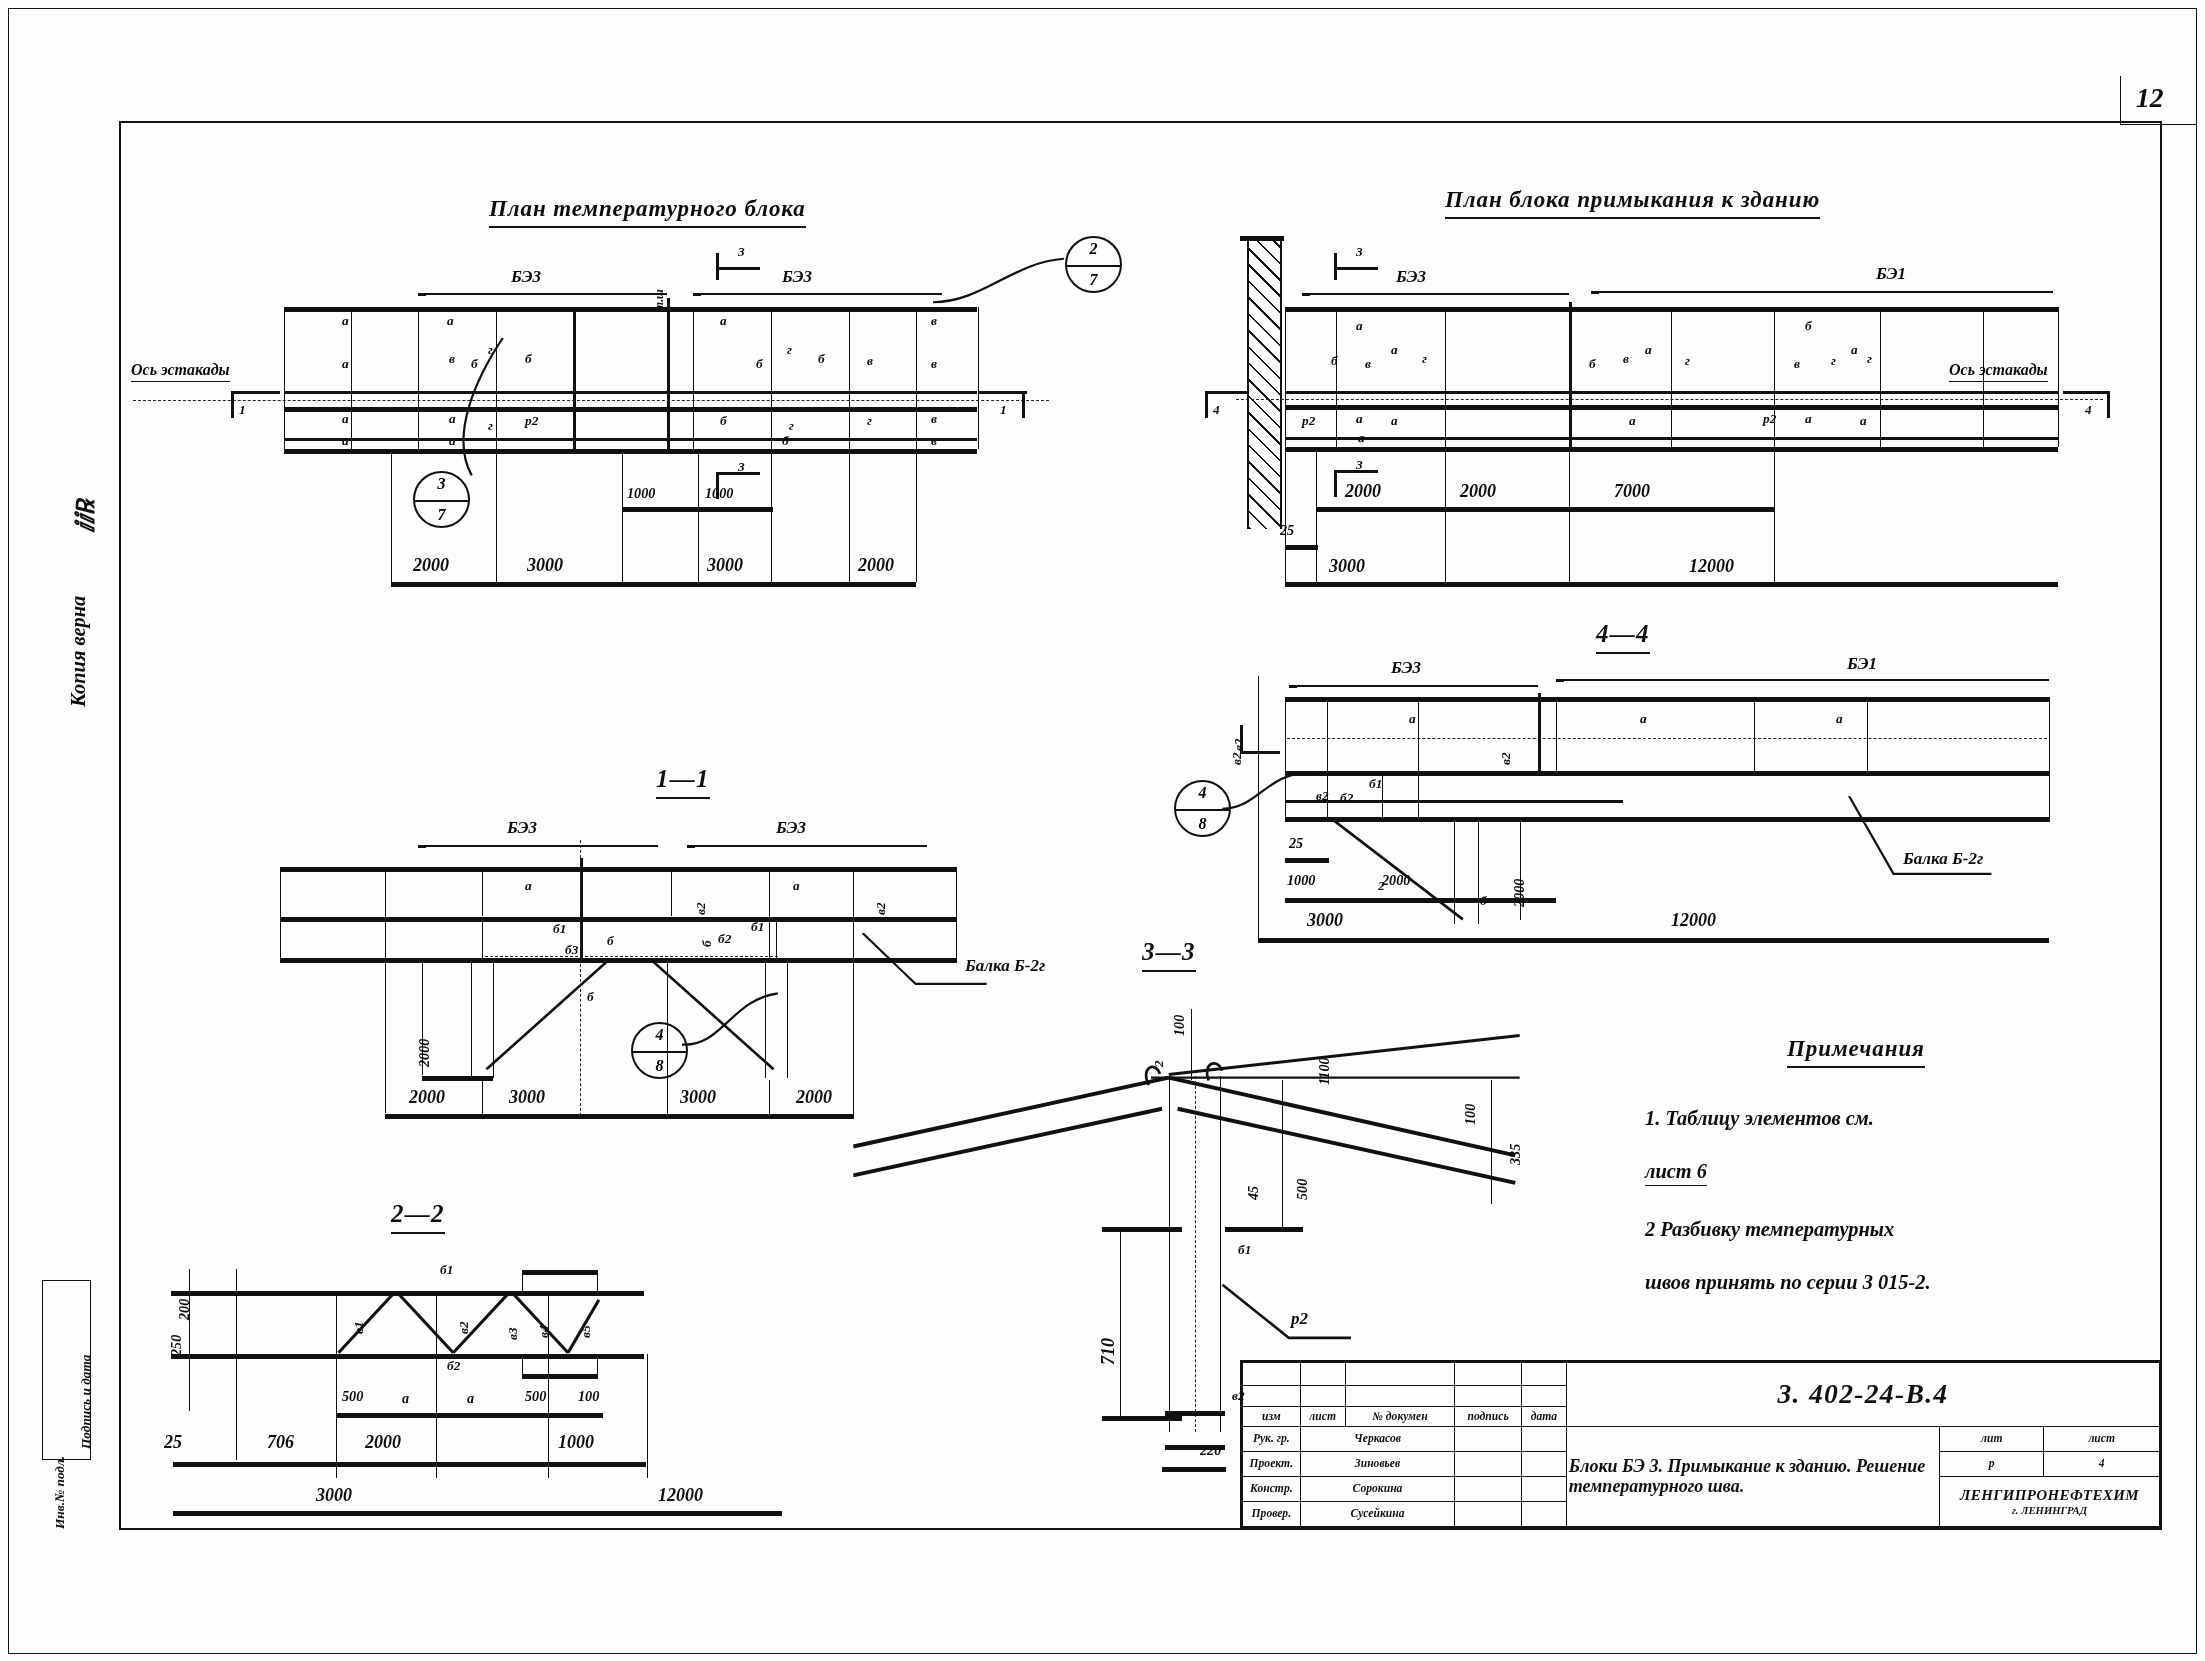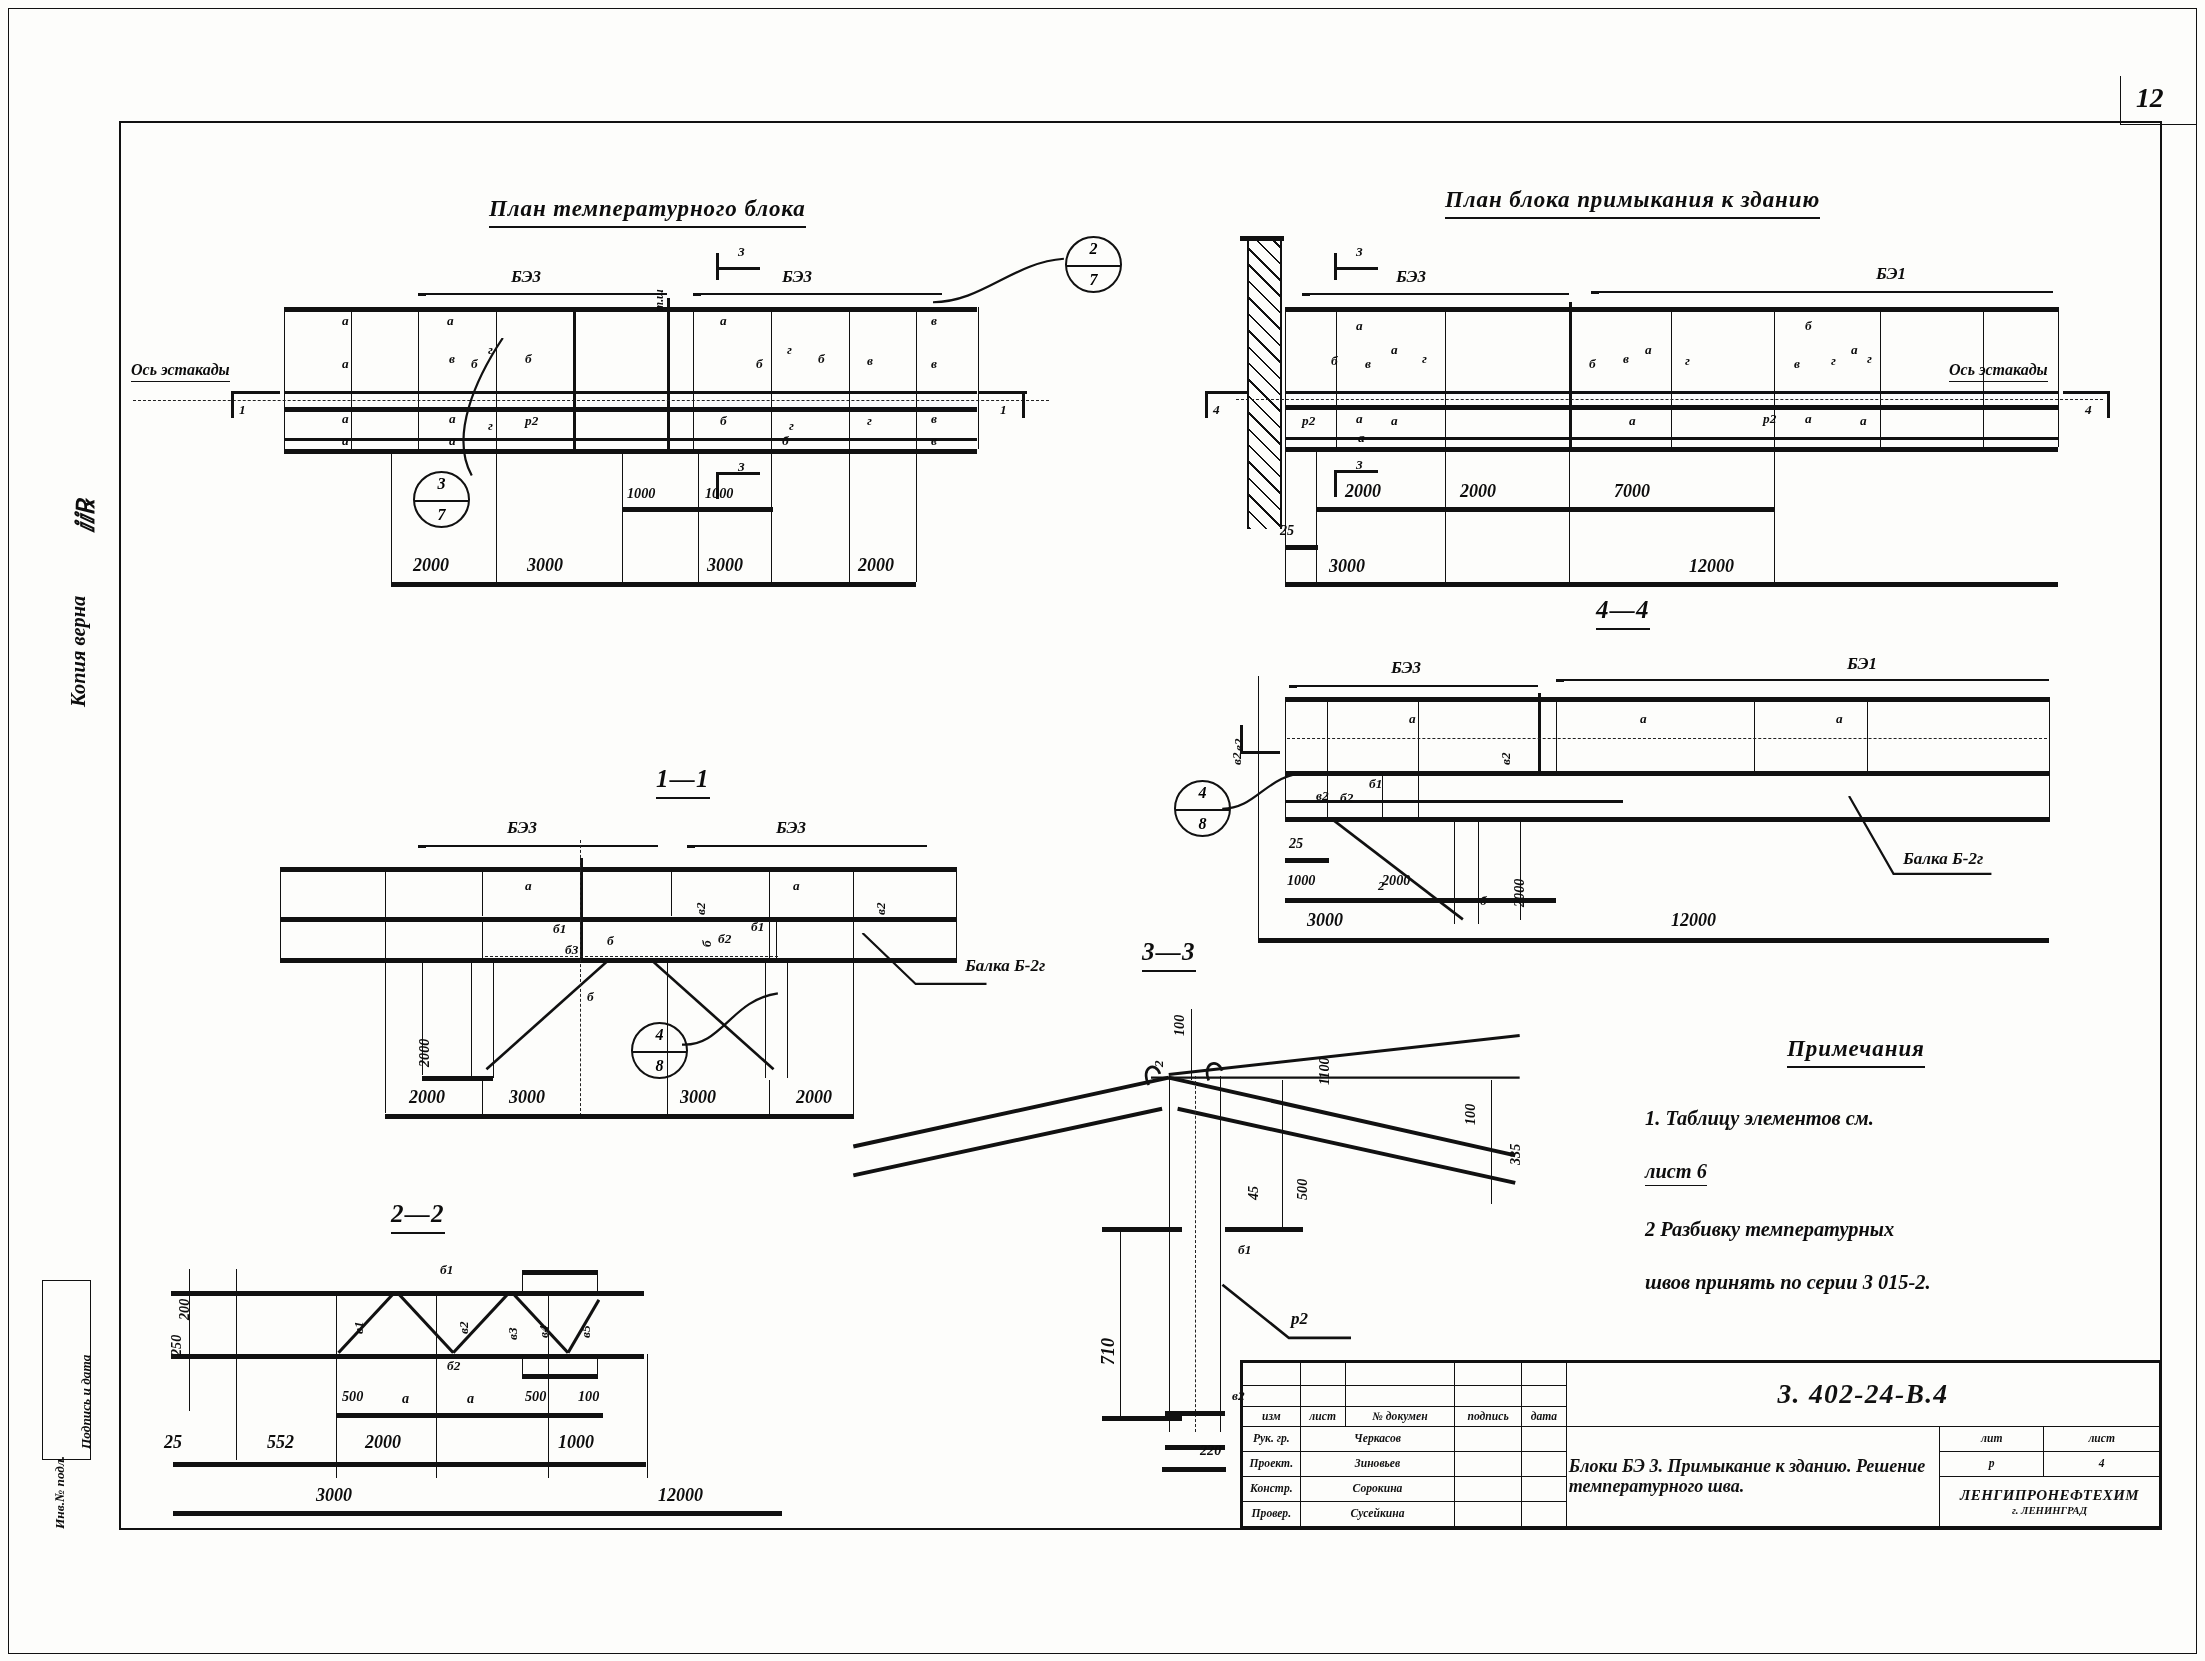--- a/index.html
+++ b/index.html
@@ -270,21 +270,21 @@
 
     <div class="ln h5" style="left:1285px;top:545px;width:33px;"></div>
     <div class="txt dimS" style="left:1280px;top:522px;">25</div>
 
     <div class="ln h5" style="left:1285px;top:582px;width:773px;"></div>
     <div class="txt dim" style="left:1329px;top:556px;">3000</div>
     <div class="txt dim" style="left:1689px;top:556px;">12000</div>
   </div>
 
   <div>
-    <div class="txt sect uline" style="left:1596px;top:596px;">4—4</div>
+    <div class="txt sect uline" style="left:1596px;top:620px;">4—4</div>
 
     <div class="brace" style="left:1289px;top:685px;width:249px;"></div>
     <div class="txt mark" style="left:1391px;top:658px;">БЭ3</div>
     <div class="brace" style="left:1556px;top:679px;width:493px;"></div>
     <div class="txt mark" style="left:1847px;top:654px;">БЭ1</div>
 
     <div class="ln h5" style="left:1285px;top:697px;width:765px;"></div>
     <div class="ln h5" style="left:1285px;top:771px;width:765px;"></div>
     <div class="ln h2" style="left:1285px;top:800px;width:338px;"></div>
     <div class="ln h5" style="left:1285px;top:817px;width:765px;"></div>
@@ -527,21 +527,21 @@
 
     <div class="ln h5" style="left:336px;top:1413px;width:267px;"></div>
     <div class="txt dimS" style="left:342px;top:1388px;">500</div>
     <div class="txt dimS" style="left:402px;top:1390px;">а</div>
     <div class="txt dimS" style="left:467px;top:1390px;">а</div>
     <div class="txt dimS" style="left:525px;top:1388px;">500</div>
     <div class="txt dimS" style="left:578px;top:1388px;">100</div>
 
     <div class="ln h5" style="left:173px;top:1462px;width:473px;"></div>
     <div class="txt dim" style="left:164px;top:1432px;">25</div>
-    <div class="txt dim" style="left:267px;top:1432px;">552</div>
+    <div class="txt dim" style="left:267px;top:1432px;">706</div>
     <div class="txt dim" style="left:365px;top:1432px;">2000</div>
     <div class="txt dim" style="left:558px;top:1432px;">1000</div>
 
     <div class="ln h5" style="left:173px;top:1511px;width:609px;"></div>
     <div class="txt dim" style="left:316px;top:1485px;">3000</div>
     <div class="txt dim" style="left:658px;top:1485px;">12000</div>
   </div>
 
   <div>
     <div class="txt ttl uline" style="left:1787px;top:1036px;">Примечания</div>

